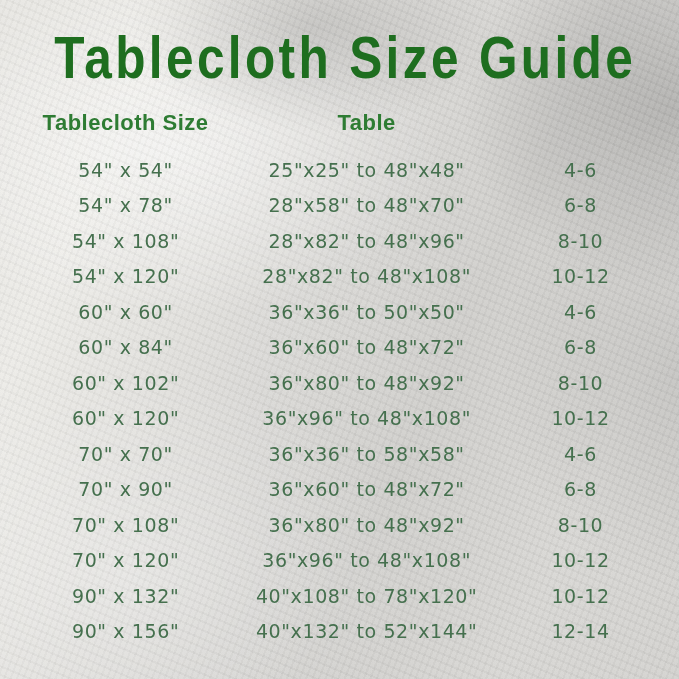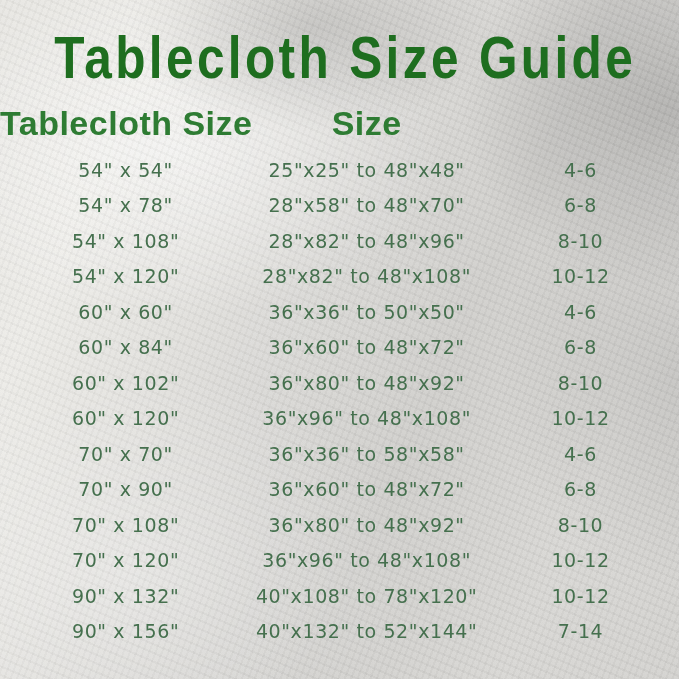--- a/index.html
+++ b/index.html
@@ -55,21 +55,21 @@
   .hrow, .drow {
     display: grid;
     grid-template-columns: 37% 34% 29%;
     align-items: center;
   }
   .hrow {
     height: 40px;
   }
   .hcell {
     text-align: center;
-    font-size: 34px;
+    font-size: 22px;
     font-weight: 700;
     letter-spacing: 0.5px;
     white-space: nowrap;
   }
   .rows {
     margin-top: 9px;
   }
   .drow {
     height: 35.5px;
   }
@@ -84,21 +84,21 @@
 </style>
 </head>
 <body>
 
 <div class="poster">
   <h1 class="title" style="color: rgb(30, 110, 31);">Tablecloth Size Guide</h1>
 
   <div class="size-table">
     <div class="hrow">
       <div class="hcell" style="color: rgb(46, 124, 51);">Tablecloth Size</div>
-      <div class="hcell" style="color: rgb(46, 124, 51);">Size</div>
+      <div class="hcell" style="color: rgb(46, 124, 51);">Table</div>
     </div>
     <div class="rows">
         <div class="drow">
           <div class="dcell" style="color: rgb(69, 112, 78);">54" x 54"</div>
           <div class="dcell" style="color: rgb(69, 112, 78);">25"x25" to 48"x48"</div>
           <div class="dcell" style="color: rgb(69, 112, 78);">4-6</div>
         </div>
         <div class="drow">
           <div class="dcell" style="color: rgb(69, 112, 78);">54" x 78"</div>
           <div class="dcell" style="color: rgb(69, 112, 78);">28"x58" to 48"x70"</div>
@@ -155,17 +155,17 @@
           <div class="dcell" style="color: rgb(69, 112, 78);">10-12</div>
         </div>
         <div class="drow">
           <div class="dcell" style="color: rgb(69, 112, 78);">90" x 132"</div>
           <div class="dcell" style="color: rgb(69, 112, 78);">40"x108" to 78"x120"</div>
           <div class="dcell" style="color: rgb(69, 112, 78);">10-12</div>
         </div>
         <div class="drow">
           <div class="dcell" style="color: rgb(69, 112, 78);">90" x 156"</div>
           <div class="dcell" style="color: rgb(69, 112, 78);">40"x132" to 52"x144"</div>
-          <div class="dcell" style="color: rgb(69, 112, 78);">7-14</div>
+          <div class="dcell" style="color: rgb(69, 112, 78);">12-14</div>
         </div>
       </div>
   </div>
 </div>
 
 </body></html>

